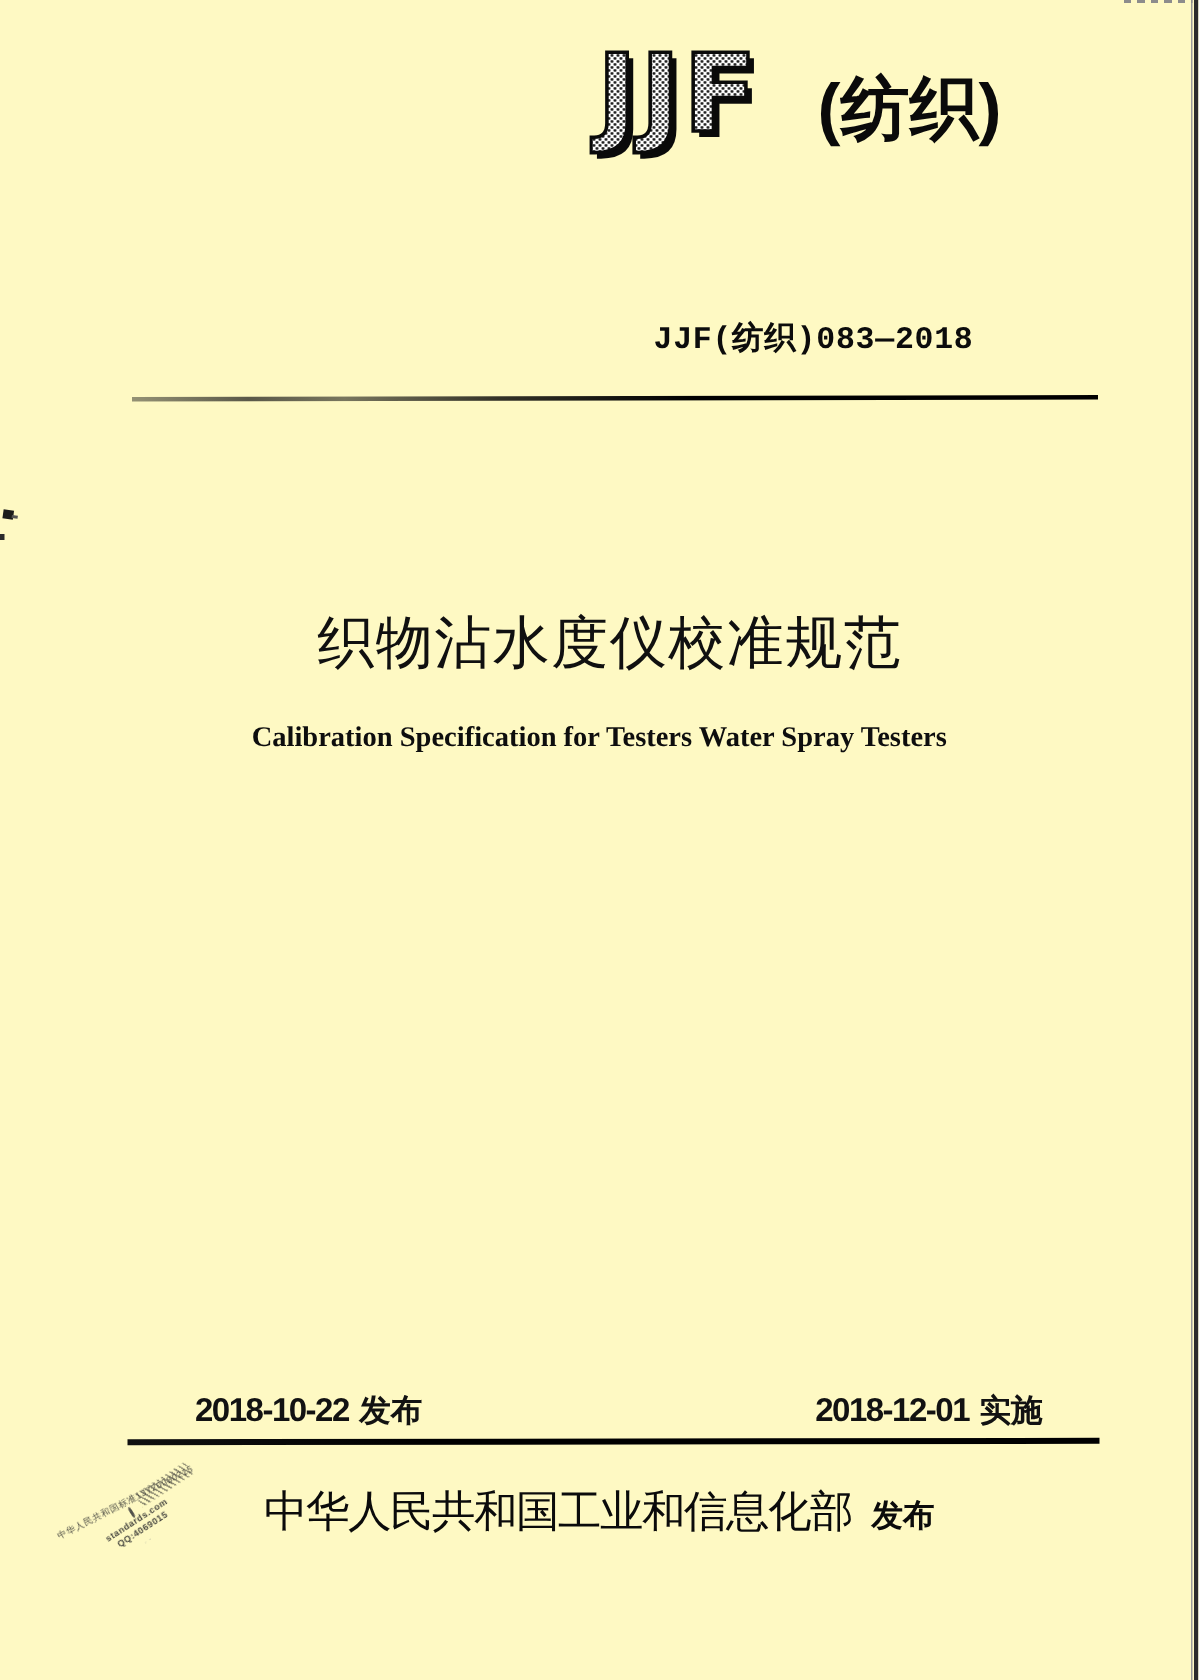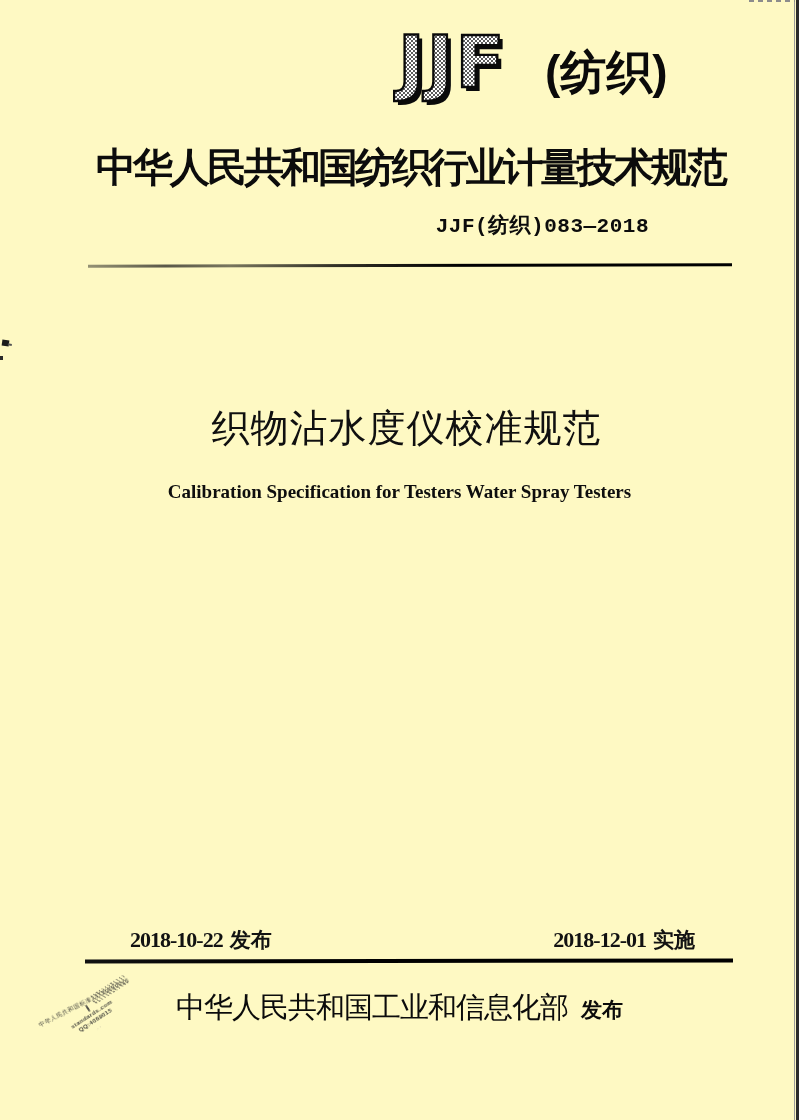--- a/index.html
+++ b/index.html
@@ -55,21 +55,21 @@
   }
   .subtitle-en{
     position:absolute;top:481px;left:0;right:0;
     text-align:center;font-family:"Liberation Serif",serif;font-weight:bold;font-size:19px;
     color:#0e0e0e;white-space:nowrap;
   }
 
   
   .date-left{position:absolute;top:926px;left:130px;font-size:22px;font-weight:bold;white-space:nowrap;}
   .date-right{position:absolute;top:926px;right:104px;font-size:22px;font-weight:bold;white-space:nowrap;}
-  .date-num{font-family:Liberation Serif, serif;letter-spacing:-1px;}
+  .date-num{font-family:Liberation Sans, sans-serif;letter-spacing:-1px;}
   .date-label{font-size:21px;margin-left:7px;}
   .rule-bottom{position:absolute;top:959px;left:85px;width:648px;height:4px;
     background:linear-gradient(90deg,#111 0%,#000 30%,#000 100%);transform:rotate(-0.08deg);}
 
   
   .ministry{position:absolute;top:988px;left:0;right:0;text-align:center;white-space:nowrap;}
   .ministry-name{font-size:29px;font-weight:normal;letter-spacing:-1px;color:#0b0b0b;}
   .ministry-action{font-size:21px;font-weight:bold;margin-left:13px;color:#0b0b0b;}
 
   
@@ -109,21 +109,20 @@
           <circle cx="1" cy="1" r="0.95" fill="#151515"></circle>
           <circle cx="3" cy="3" r="0.95" fill="#151515"></circle>
         </pattern>
       </defs>
       <text class="jjf-shadow" x="9" y="65">JJF</text>
       <text class="jjf-face" x="5" y="61">JJF</text>
       <text class="logo-cn" x="152" y="62">(纺织)</text>
     </svg>
   </div>
 
-  <div class="header-title">中华人民共和国纺织行业计量技术规范</div>
   <div class="doc-number">JJF(纺织)083—2018</div>
   <div class="rule-top"></div>
 
   <div class="main-title">织物沾水度仪校准规范</div>
   <div class="subtitle-en">Calibration Specification for Testers Water Spray Testers</div>
 
   <div class="date-left">
     <span class="date-num">2018-10-22</span><span class="date-label">发布</span>
   </div>
   <div class="date-right">

